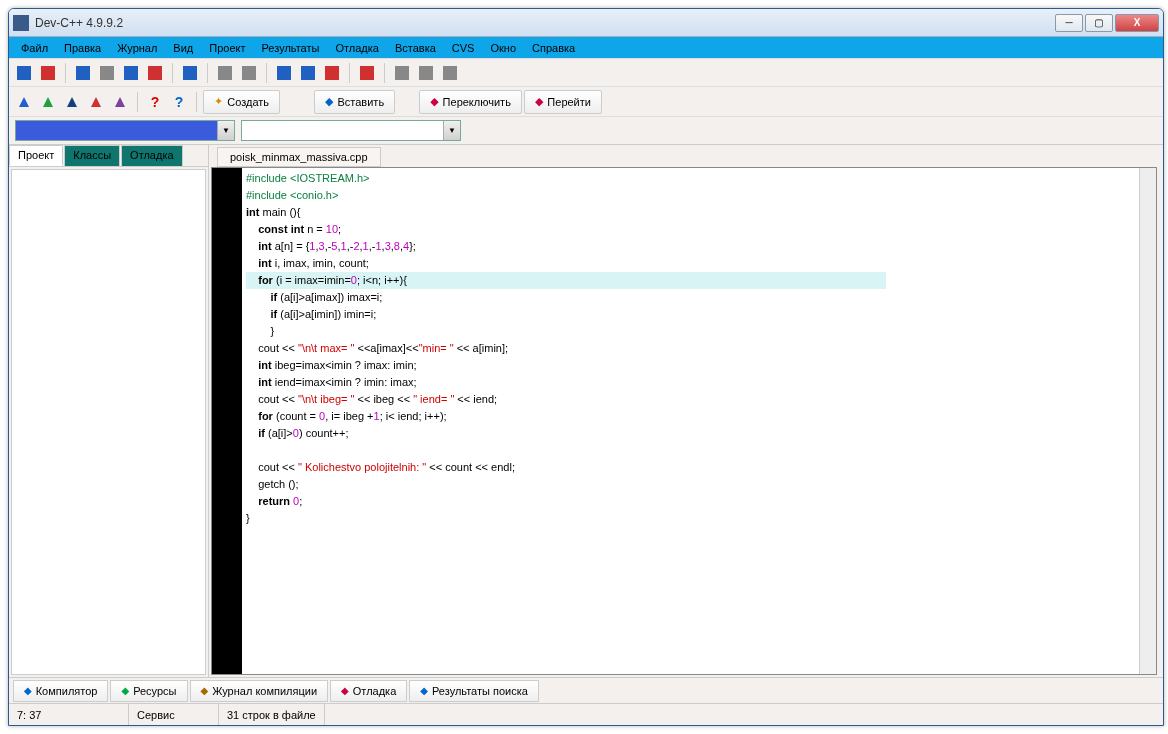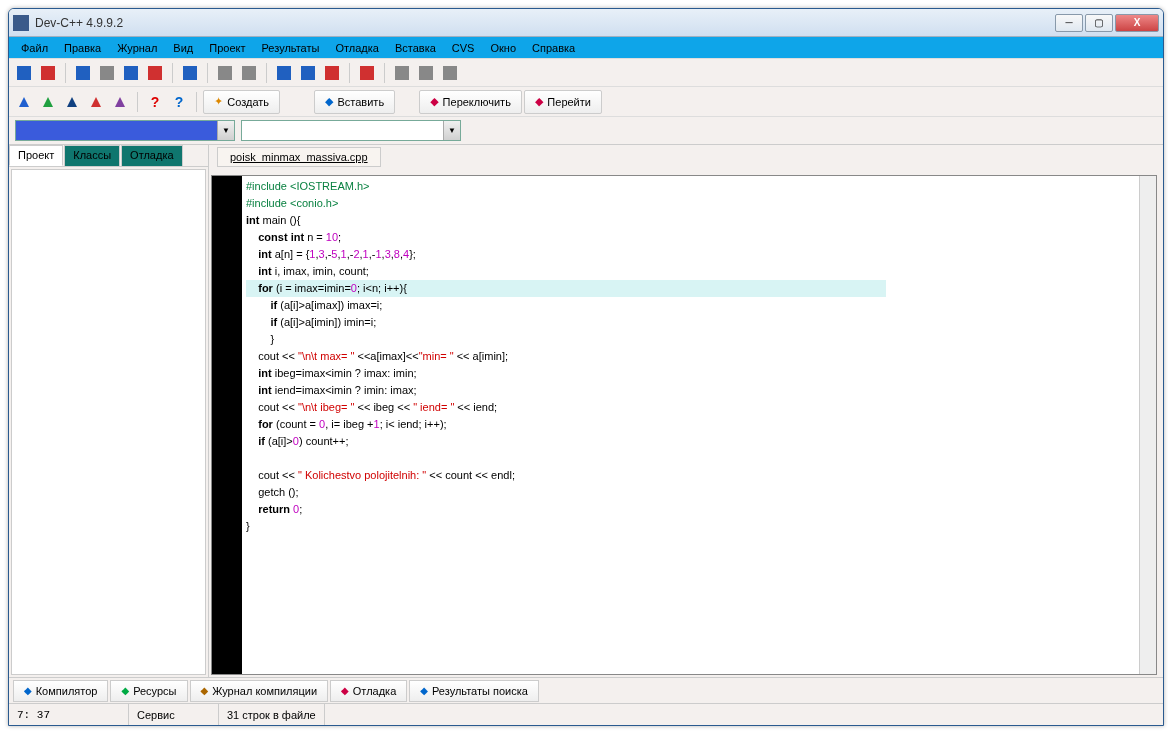--- a/index.html
+++ b/index.html
@@ -30,39 +30,39 @@
 .combo-arrow { position: absolute; right: 0; top: 0; width: 17px; height: 100%; background: linear-gradient(#f0f0f0, #d0d0d0); border-left: 1px solid #aaa; display: flex; align-items: center; justify-content: center; font-size: 8px; }
 
 .mid { flex: 1; display: flex; background: #f4f0ee; overflow: hidden; }
 .left-pane { width: 200px; border-right: 1px solid #ccc; display: flex; flex-direction: column; }
 .left-tabs { height: 22px; display: flex; border-bottom: 1px solid #ccc; }
 .left-tab { padding: 3px 8px; border: 1px solid #ccc; border-bottom: none; background: #0f766e; margin-right: 1px; cursor: pointer; font-size: 11px; }
 .left-tab.active { background: #fff; border-bottom: 1px solid #fff; }
 .left-body { flex: 1; background: #fff; border: 1px solid #ccc; margin: 2px; }
 
 .editor-pane { flex: 1; display: flex; flex-direction: column; }
-.file-tabs { height: 22px; display: flex; align-items: flex-end; padding-left: 8px; text-decoration: underline; }
+.file-tabs { height: 22px; display: flex; align-items: flex-end; padding-left: 8px; }
 .file-tab { padding: 3px 12px; border: 1px solid #ccc; background: #f8f4f0; cursor: pointer; font-size: 11px; }
-.editor-wrap { flex: 1; border: 1px solid #888; margin: 8px 6px 2px 2px; background: #fff; display: flex; position: relative; }
+.editor-wrap { flex: 1; border: 1px solid #888; margin: 0 6px 2px 2px; background: #fff; display: flex; position: relative; }
 .gutter { width: 30px; background: #000; }
 .code { flex: 1; font-family: "Courier New", monospace; font-size: 13px; line-height: 17px; padding: 2px 0 2px 4px; white-space: pre; color: #000; position: relative; }
 .code .line { height: 17px; }
 .code .hl { background: #d8f4f4; width: 640px; }
 .kw { color: #000; font-weight: bold; }
 .pre { color: #088040; }
 .num { color: #c000c0; }
 .str { color: #d00000; }
 .vscroll { width: 17px; background: #eee; border-left: 1px solid #ccc; }
 
 .bottom-tabs { height: 26px; background: #f4f0ee; display: flex; align-items: center; padding: 2px 4px; gap: 2px; border-top: 1px solid #ccc; }
 .bot-tab { height: 22px; padding: 0 10px; display: flex; align-items: center; gap: 4px; border: 1px solid #ccc; background: linear-gradient(#fff, #eee); cursor: pointer; }
 
 .status { height: 22px; background: #f4f0ee; display: flex; align-items: center; border-top: 1px solid #ccc; }
 .status-cell { padding: 0 8px; border-right: 1px solid #ccc; height: 100%; display: flex; align-items: center; }
-.sc1 { width: 120px; font-family: Liberation Mono, monospace; } .sc2 { width: 90px; }
+.sc1 { width: 120px; } .sc2 { width: 90px; }
 
 .ico { width: 14px; height: 14px; display: inline-block; }
 .ico-blue { background: #2060c0; }
 .ico-red { background: #d03030; }
 .ico-gray { background: #888; }
 .arr-up { width: 0; height: 0; border-left: 5px solid transparent; border-right: 5px solid transparent; border-bottom: 10px solid; }
 .arr-blue { border-bottom-color: #2060d0; }
 .arr-green { border-bottom-color: #20a040; }
 .arr-red { border-bottom-color: #d03030; }
 .arr-dblue { border-bottom-color: #104080; }

